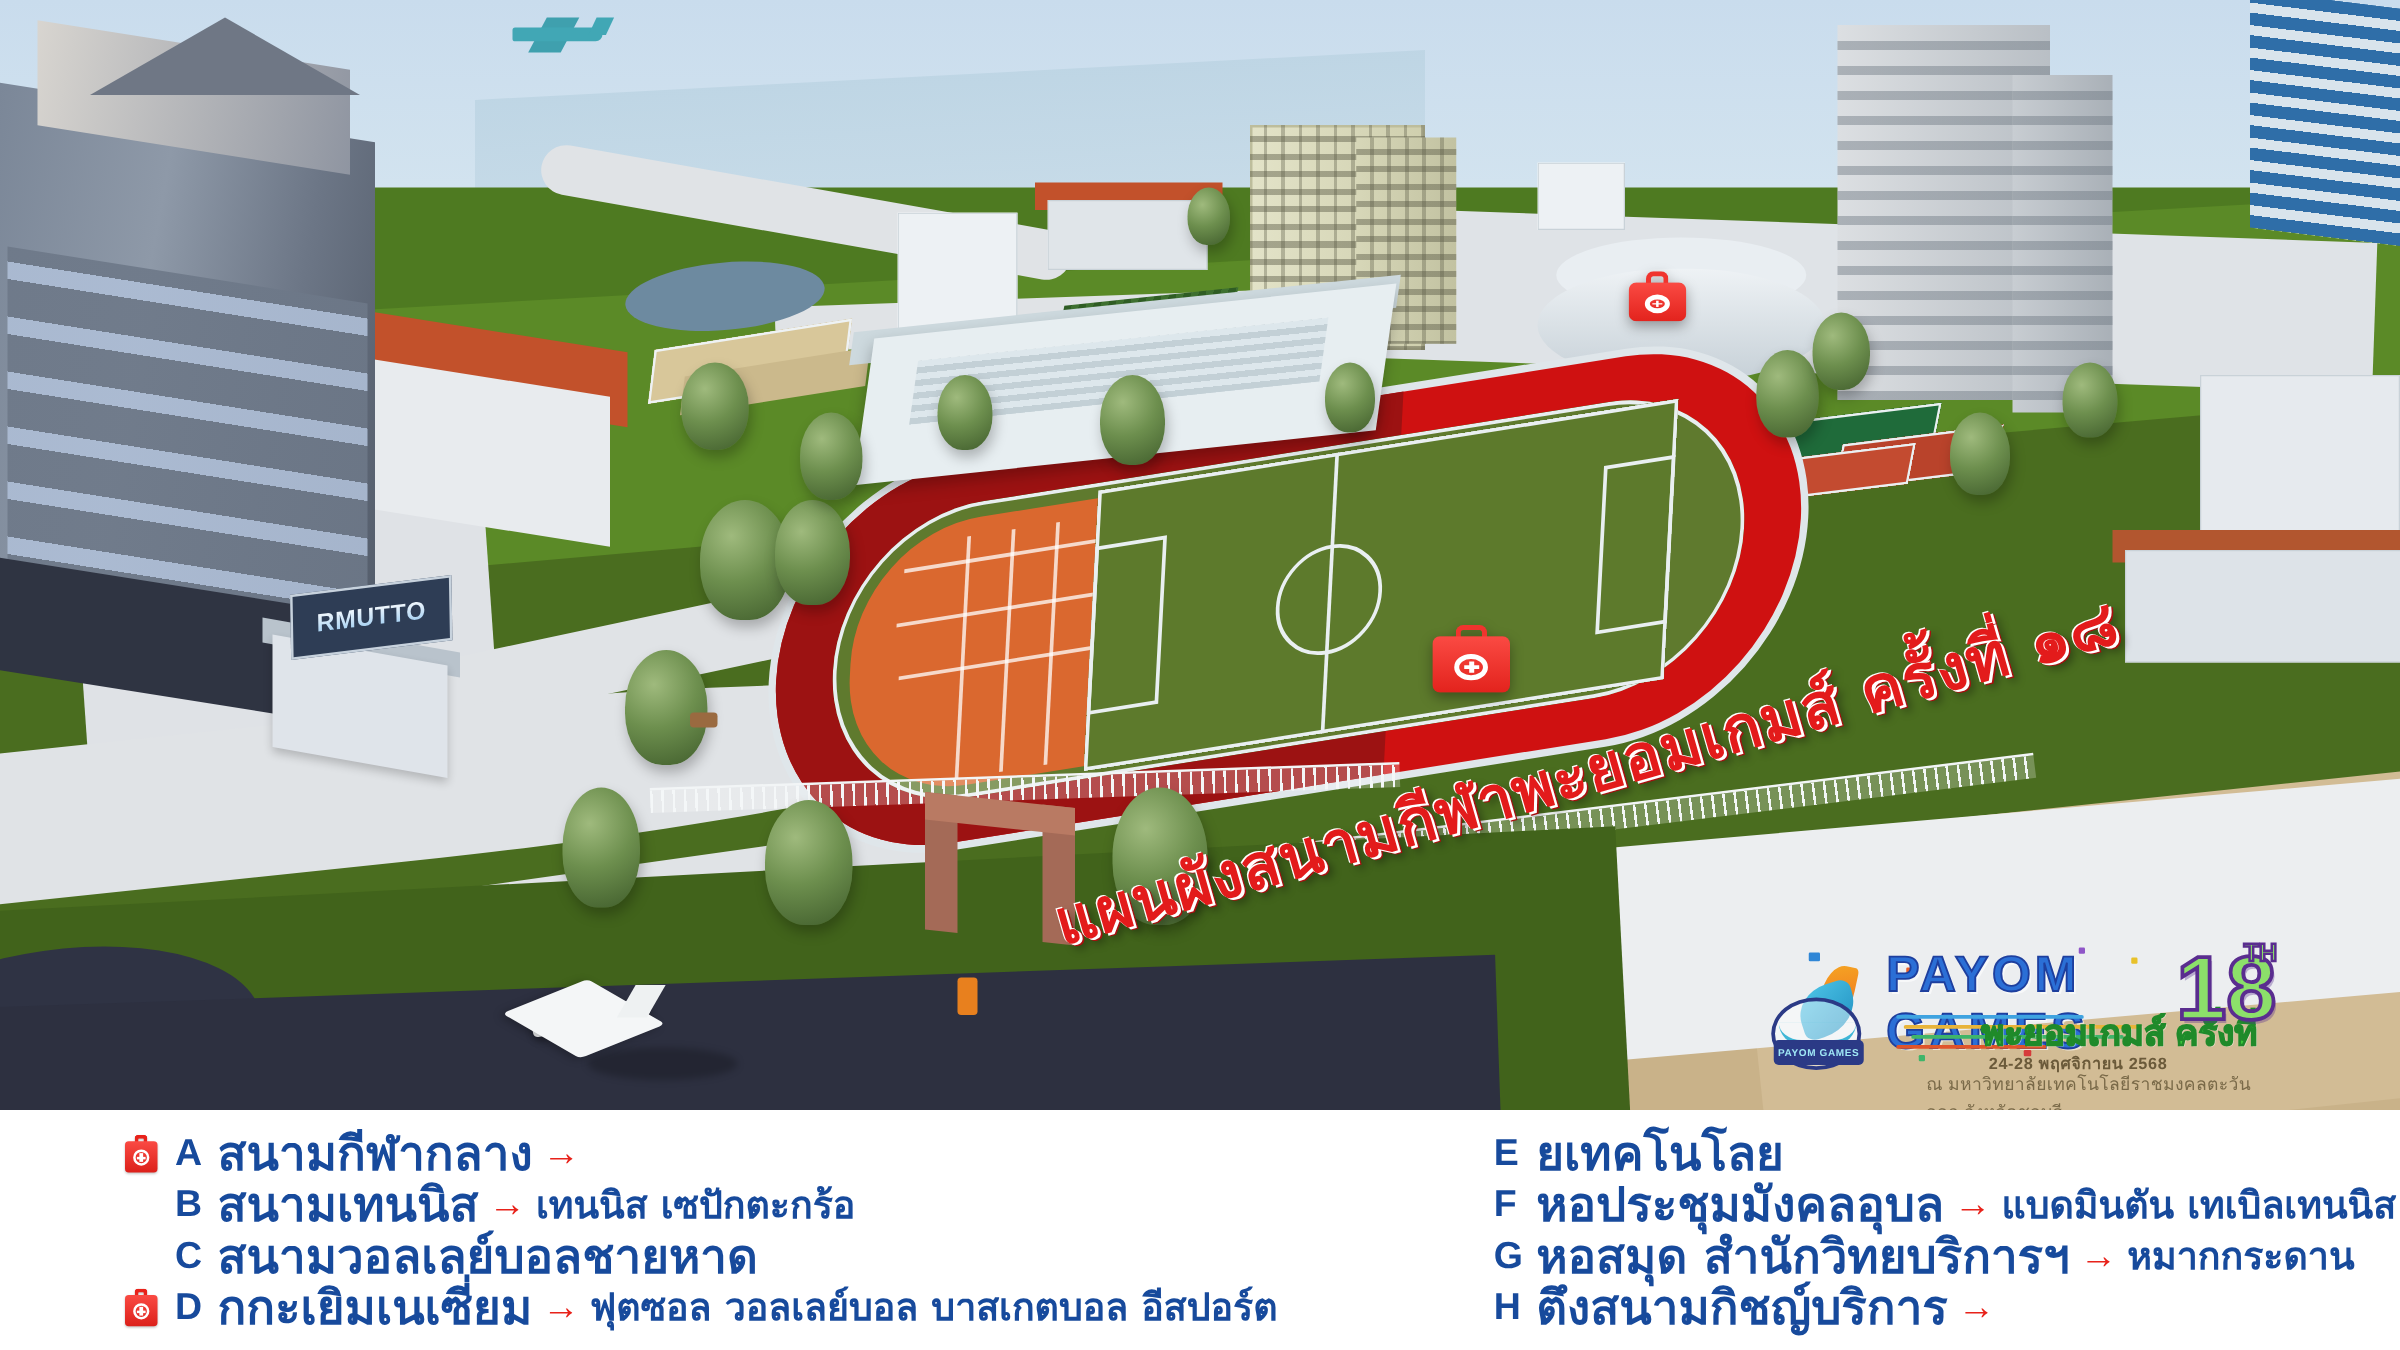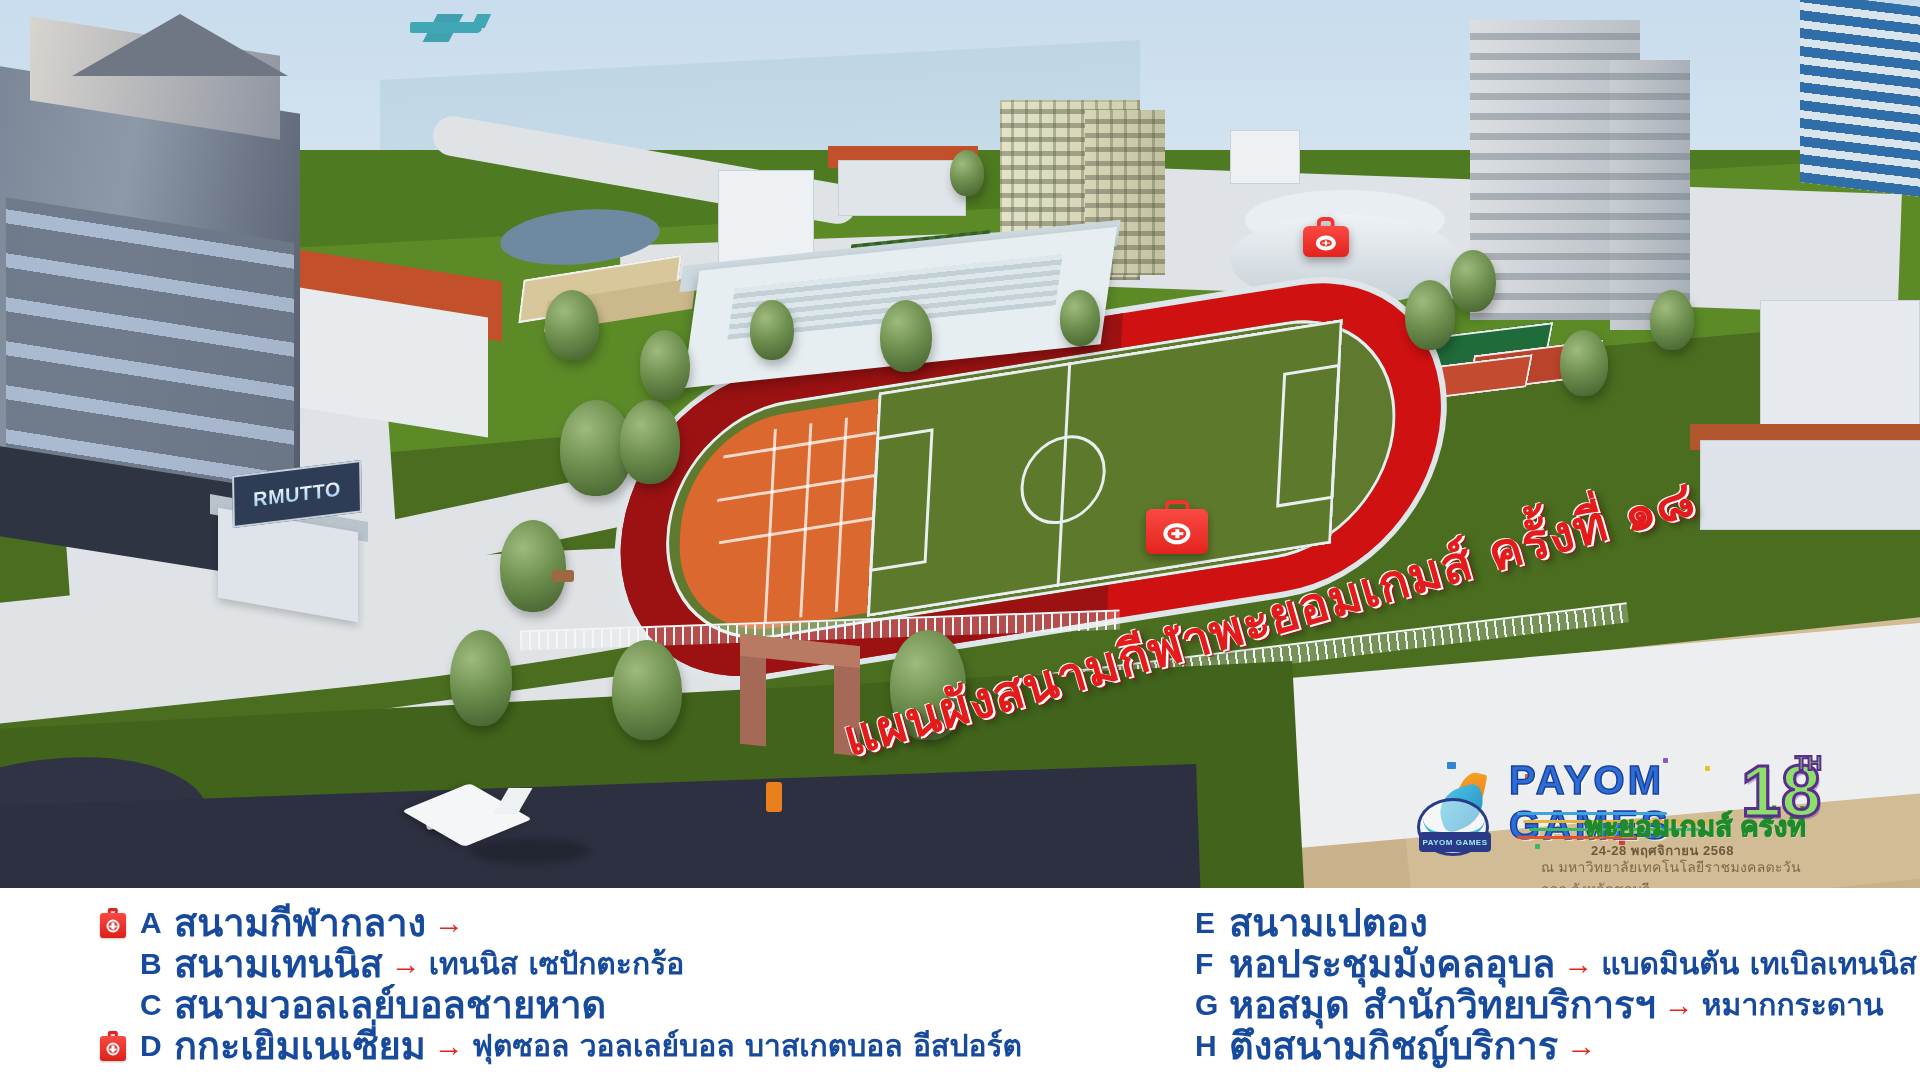--- a/index.html
+++ b/index.html
@@ -550,21 +550,21 @@
           <span class="leg-letter">D</span>
           <span class="leg-name">กกะเยิมเนเซี่ยม</span>
           <span class="leg-arrow">→</span>
           <span class="leg-sports">ฟุตซอล วอลเลย์บอล บาสเกตบอล อีสปอร์ต</span>
         </div>
       </div>
     <div class="leg-col leg-right" id="col-right">
         <div class="leg-row">
           <span class="leg-icon-slot"></span>
           <span class="leg-letter">E</span>
-          <span class="leg-name">สนามเปตอง</span>
+          <span class="leg-name">ยเทคโนโลย</span>
         </div>
         <div class="leg-row">
           <span class="leg-icon-slot"></span>
           <span class="leg-letter">F</span>
           <span class="leg-name">หอประชุมมังคลอุบล</span>
           <span class="leg-arrow">→</span>
           <span class="leg-sports">แบดมินตัน เทเบิลเทนนิส</span>
         </div>
         <div class="leg-row">
           <span class="leg-icon-slot"></span>

